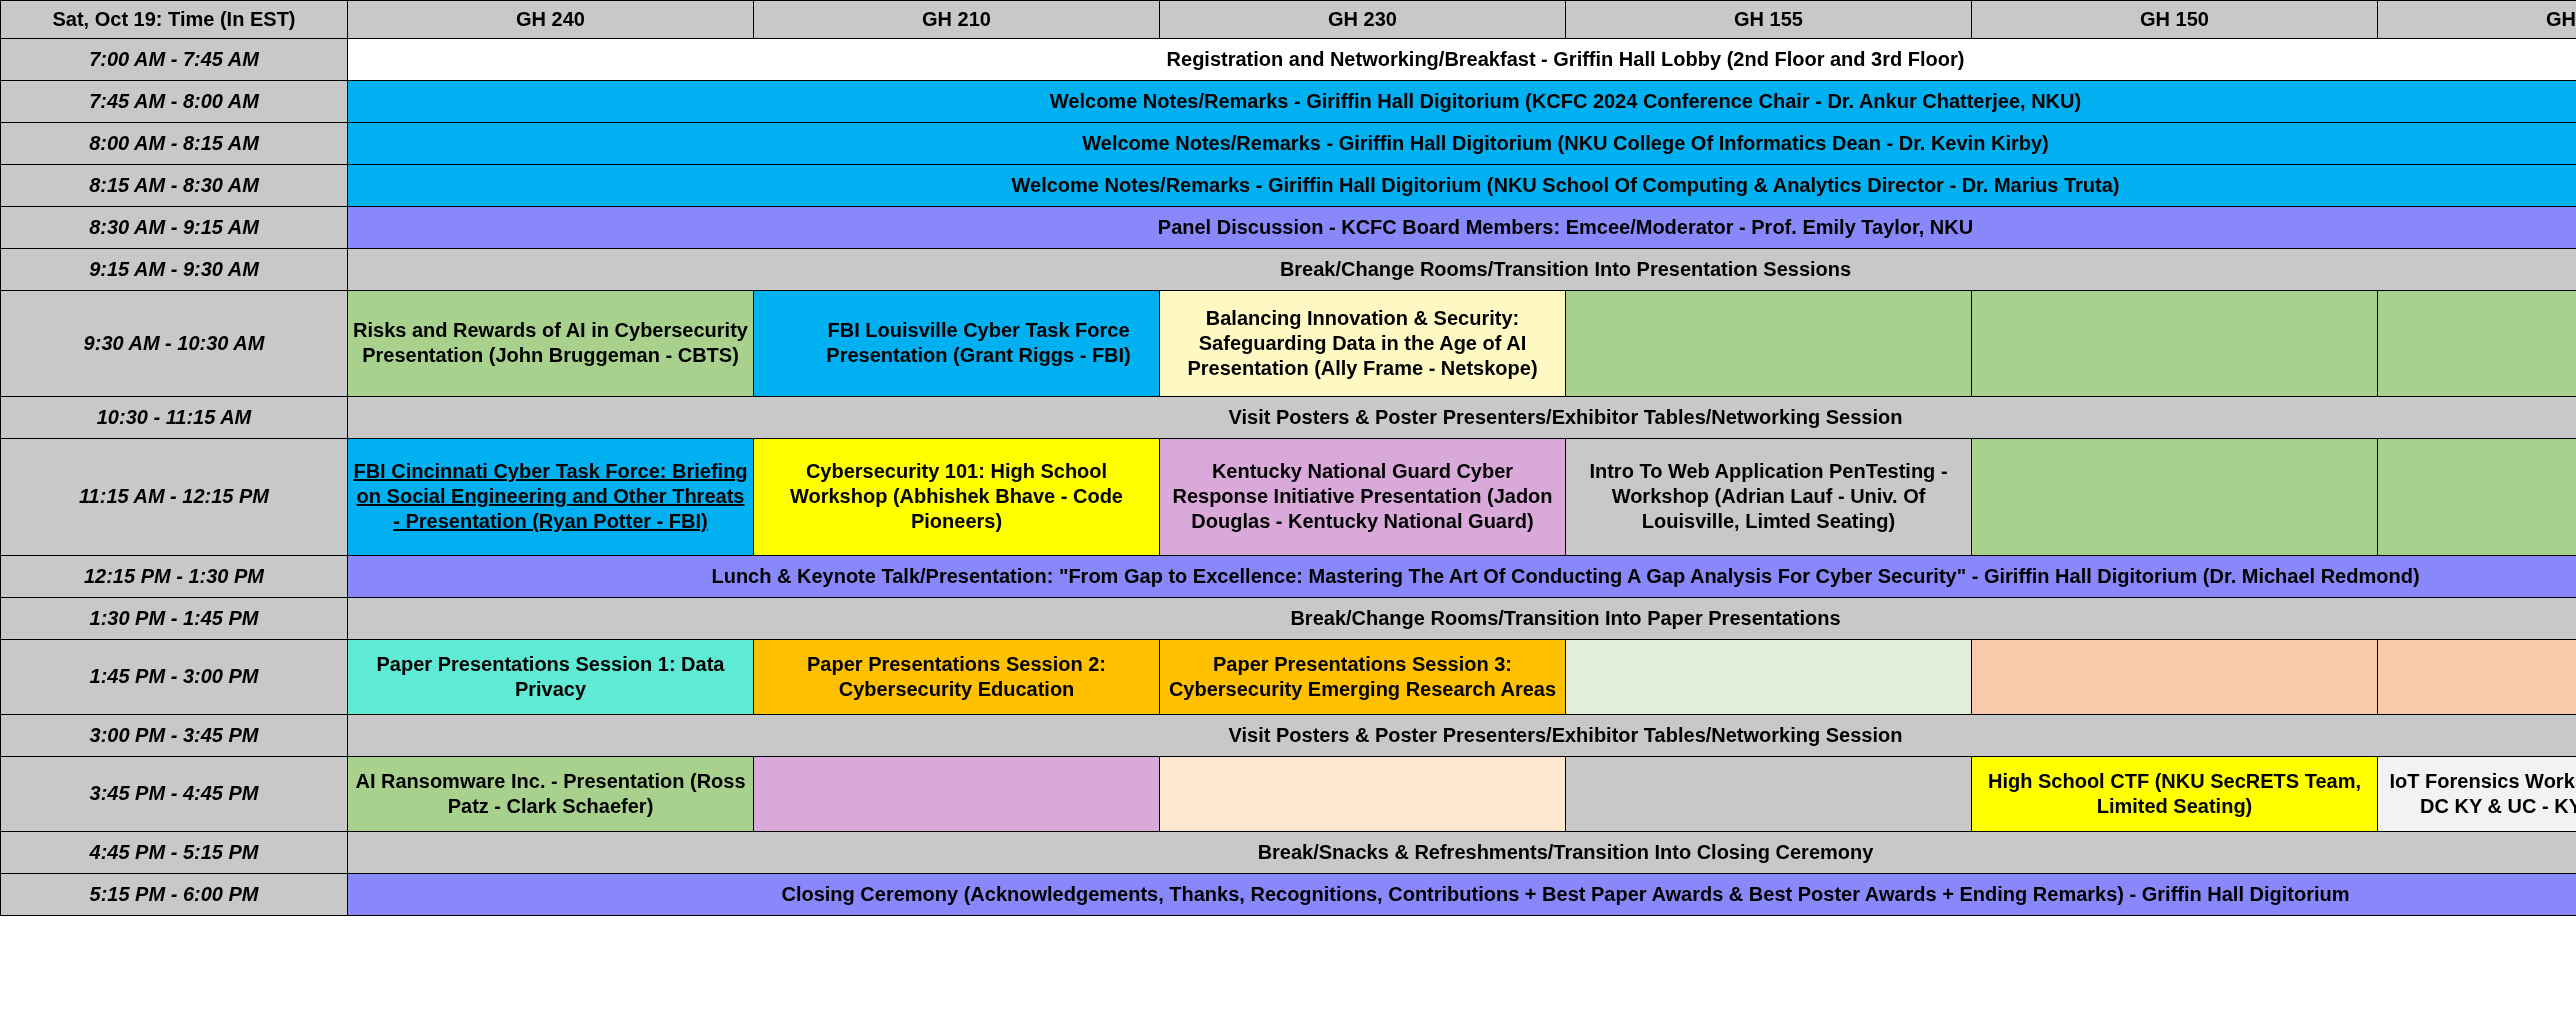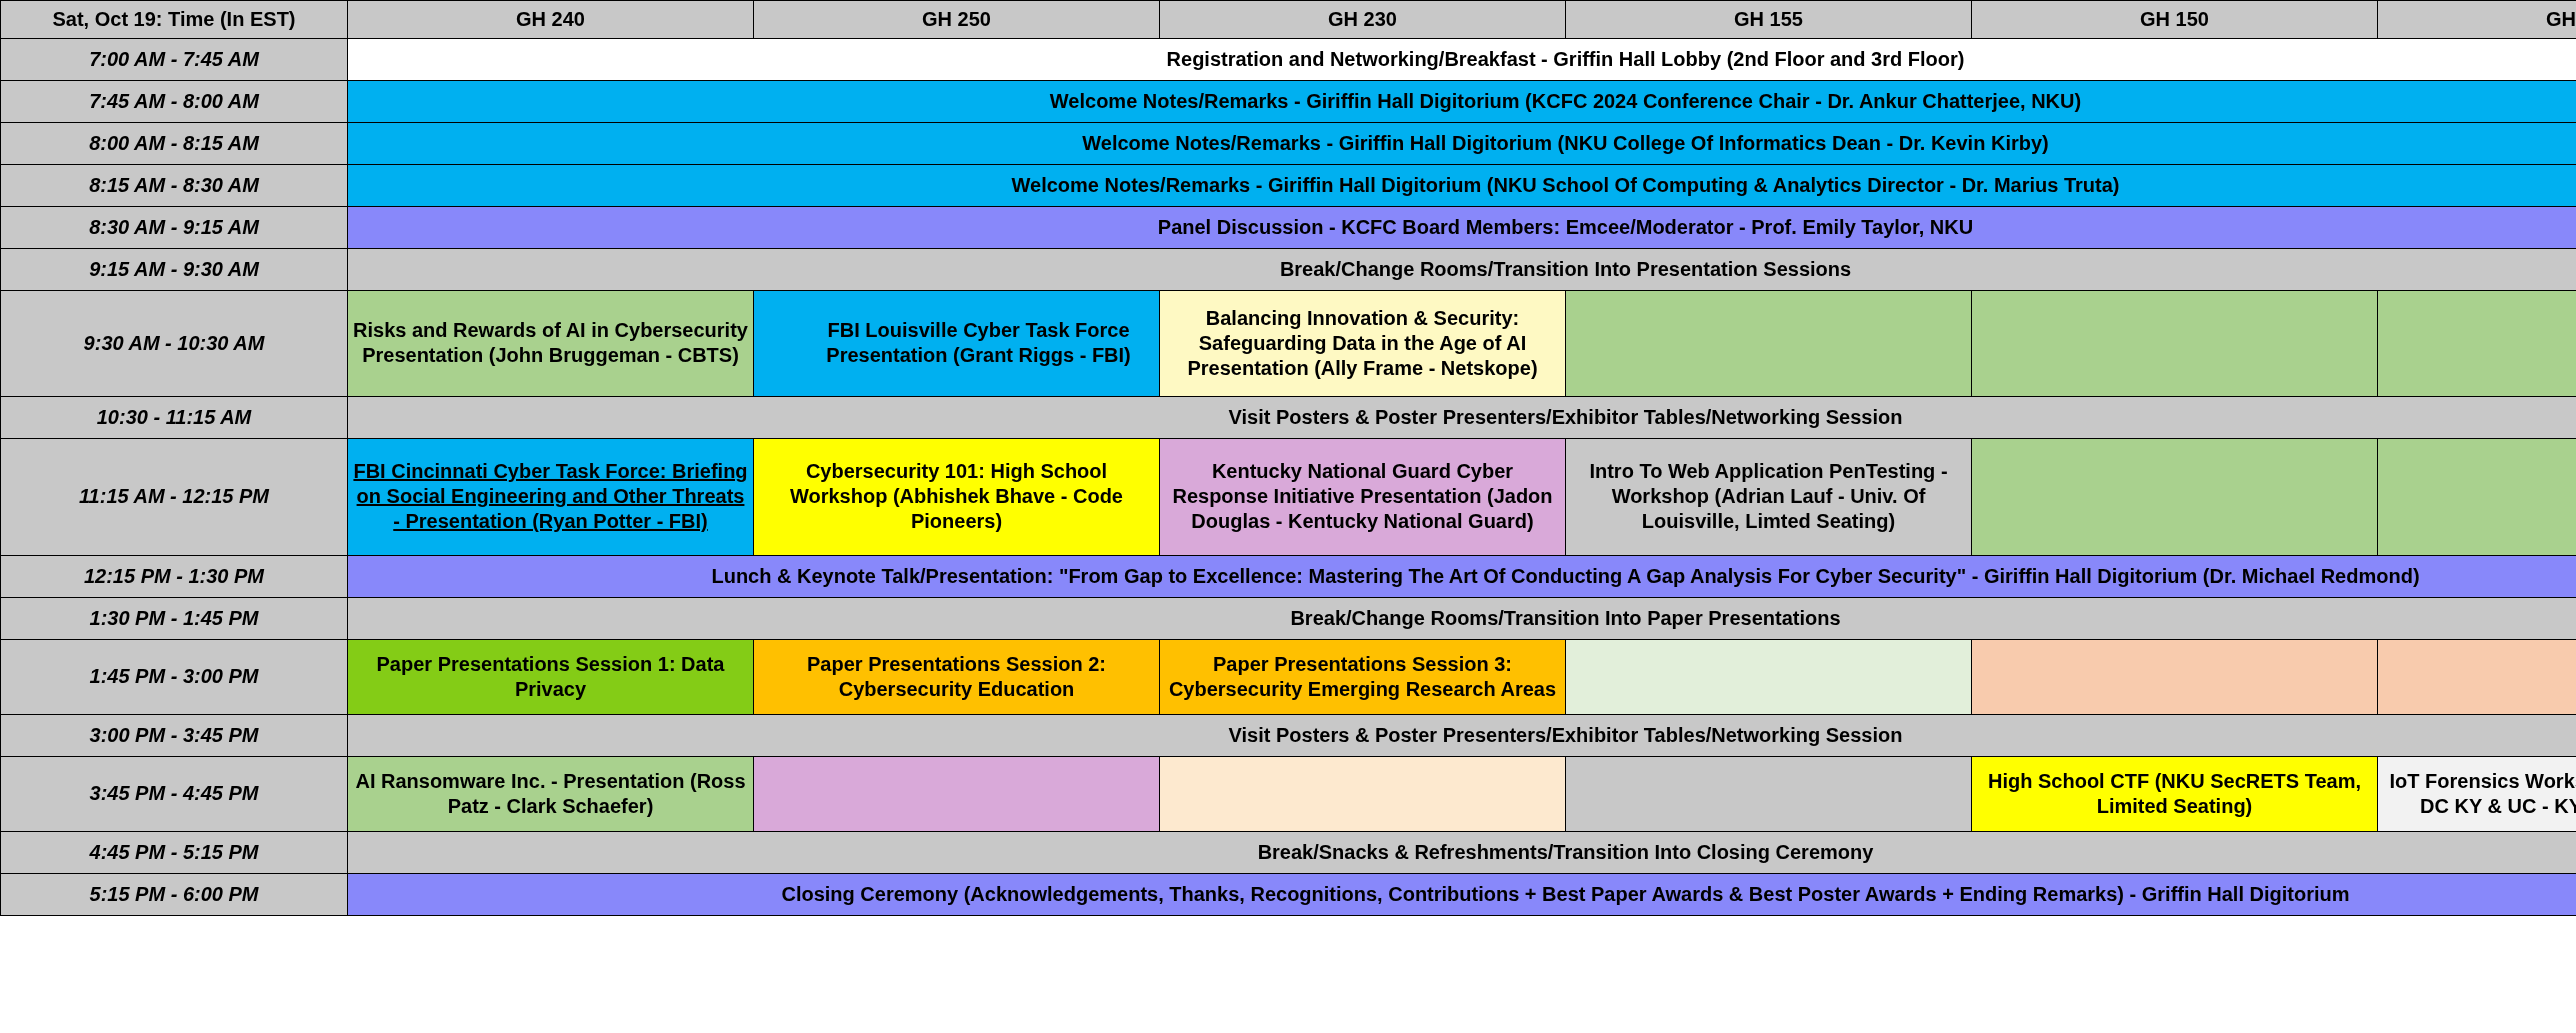--- a/index.html
+++ b/index.html
@@ -59,21 +59,21 @@
       <col class="c-room">
       <col class="c-room">
     <col class="c-room">
       <col class="c-room">
       <col class="c-room">
   </colgroup>
   <thead>
     <tr>
       <th>Sat, Oct 19: Time (In EST)</th>
       <th>GH 240</th>
-      <th>GH 250</th>
+      <th>GH 210</th>
       <th>GH 230</th>
       <th>GH 155</th>
       <th>GH 150</th>
       <th>GH 135</th>
     </tr>
   </thead>
   <tbody id="schedule-body">
       <tr class="row-h-small">
         <td class="timecell">7:00 AM - 7:45 AM</td>
         <td class="cell-pad" colspan="6" style="background: rgb(255, 255, 255);">Registration and Networking/Breakfast - Griffin Hall Lobby (2nd Floor and 3rd Floor)</td>
@@ -123,21 +123,21 @@
       <tr class="row-h-small">
         <td class="timecell">12:15 PM - 1:30 PM</td>
         <td class="cell-pad" colspan="6" style="background: rgb(136, 136, 250);">Lunch &amp; Keynote Talk/Presentation: "From Gap to Excellence: Mastering The Art Of Conducting A Gap Analysis For Cyber Security" - Giriffin Hall Digitorium (Dr. Michael Redmond)</td>
       </tr>
       <tr class="row-h-small">
         <td class="timecell">1:30 PM - 1:45 PM</td>
         <td class="cell-pad" colspan="6" style="background: rgb(200, 200, 200);">Break/Change Rooms/Transition Into Paper Presentations</td>
       </tr>
       <tr class="row-h-sess">
         <td class="timecell">1:45 PM - 3:00 PM</td>
-        <td class="cell-pad" colspan="1" style="background: #84cc16; margin-top: 8px;">Paper Presentations Session 1: Data Privacy</td>
+        <td class="cell-pad" colspan="1" style="background: #5eead4; margin-top: 8px;">Paper Presentations Session 1: Data Privacy</td>
         <td class="cell-pad" colspan="1" style="background: rgb(255, 192, 0);">Paper Presentations      Session 2: Cybersecurity Education</td>
         <td class="cell-pad" colspan="1" style="background: rgb(255, 192, 0);">Paper Presentations      Session 3: Cybersecurity Emerging Research Areas</td>
         <td class="cell-pad" colspan="1" style="background: rgb(226, 239, 218);"></td>
         <td class="cell-pad" colspan="1" style="background: rgb(248, 203, 173);"></td>
         <td class="cell-pad" colspan="1" style="background: rgb(248, 203, 173);"></td>
       </tr>
       <tr class="row-h-small">
         <td class="timecell">3:00 PM - 3:45 PM</td>
         <td class="cell-pad" colspan="6" style="background: rgb(200, 200, 200);">Visit Posters &amp; Poster Presenters/Exhibitor Tables/Networking Session</td>
       </tr>

